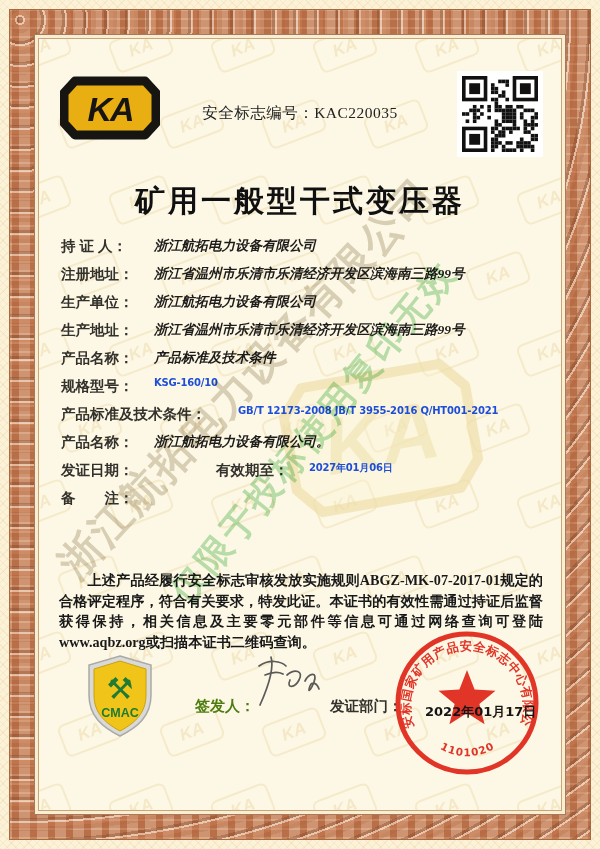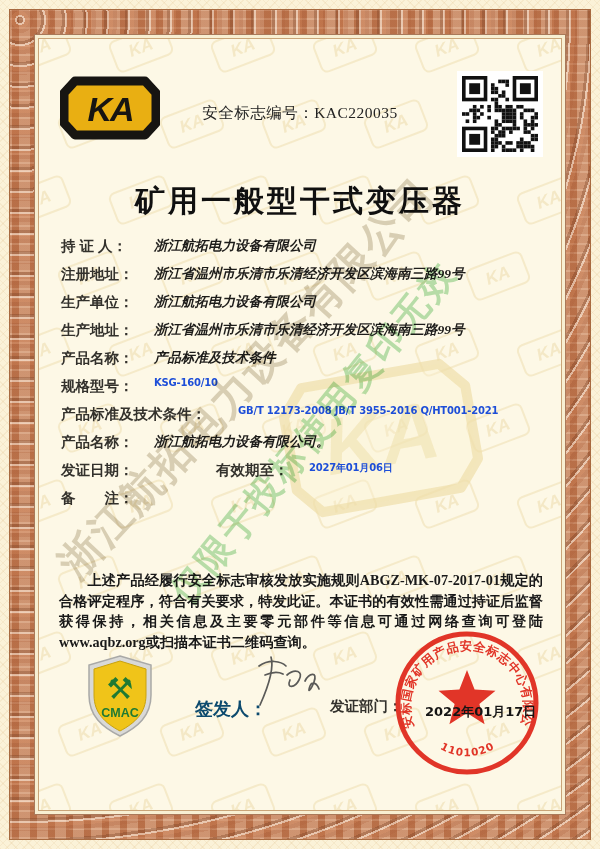--- a/index.html
+++ b/index.html
@@ -78,21 +78,21 @@
   .dspacer{width:62px;}
 
   .notice{
     position:absolute;left:20px;right:18px;top:531px;
     font-family:"Liberation Serif",serif;font-weight:700;font-size:14.2px;line-height:20.5px;
     color:#191919;text-align:justify;text-indent:2em;
   }
 
   
   .cmac{position:absolute;left:46px;top:616px;width:70px;height:82px;}
-  .signer-label{position:absolute;left:156px;top:658px;font-weight:700;font-size:18px;color:#0c4a6e;}
+  .signer-label{position:absolute;left:156px;top:658px;font-weight:700;font-size:15px;color:#4d7c0f;}
   .dept-label{position:absolute;left:291px;top:658px;font-weight:700;font-size:14.5px;color:#33312c;}
   .signature{position:absolute;left:202px;top:612px;width:88px;height:64px;}
   .seal{position:absolute;left:353px;top:589px;width:150px;height:150px;opacity:.95;}
   .seal-date{
     position:absolute;left:378px;top:664px;z-index:6;
     font-family:"DejaVu Sans",sans-serif;font-weight:700;font-size:13px;color:#151515;white-space:nowrap;margin-left:8px;
   }
   .layer{position:absolute;inset:0;}
 </style>
 </head>

